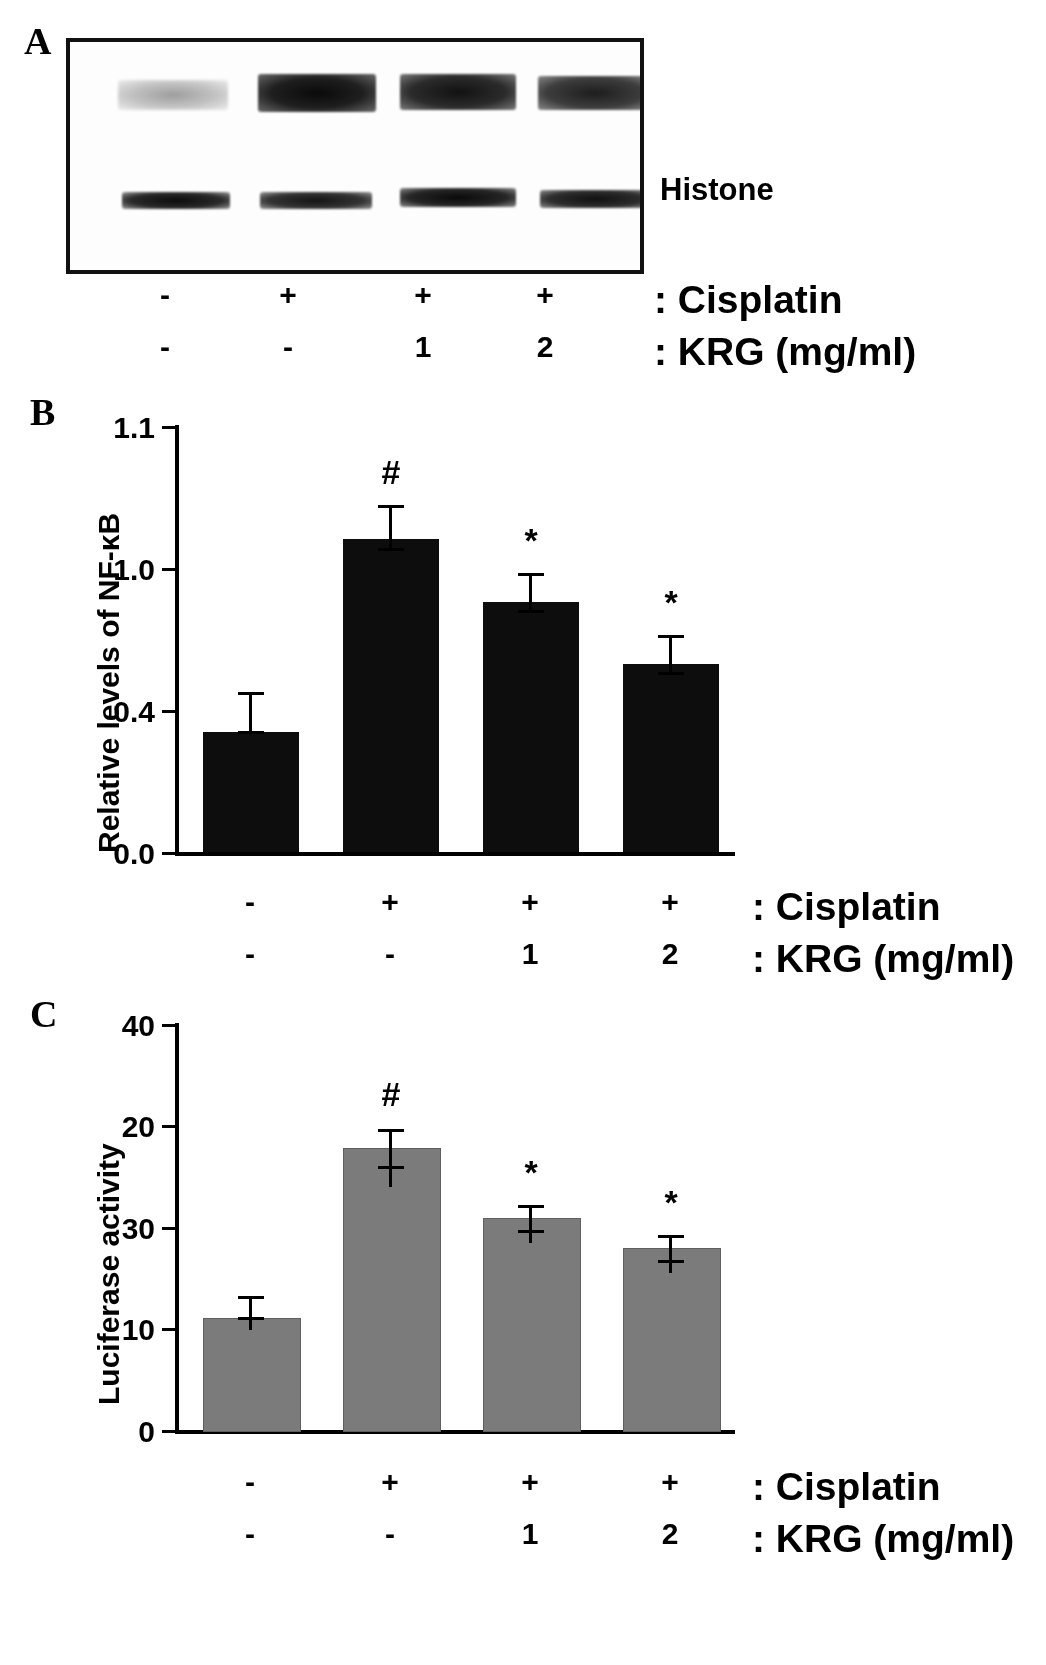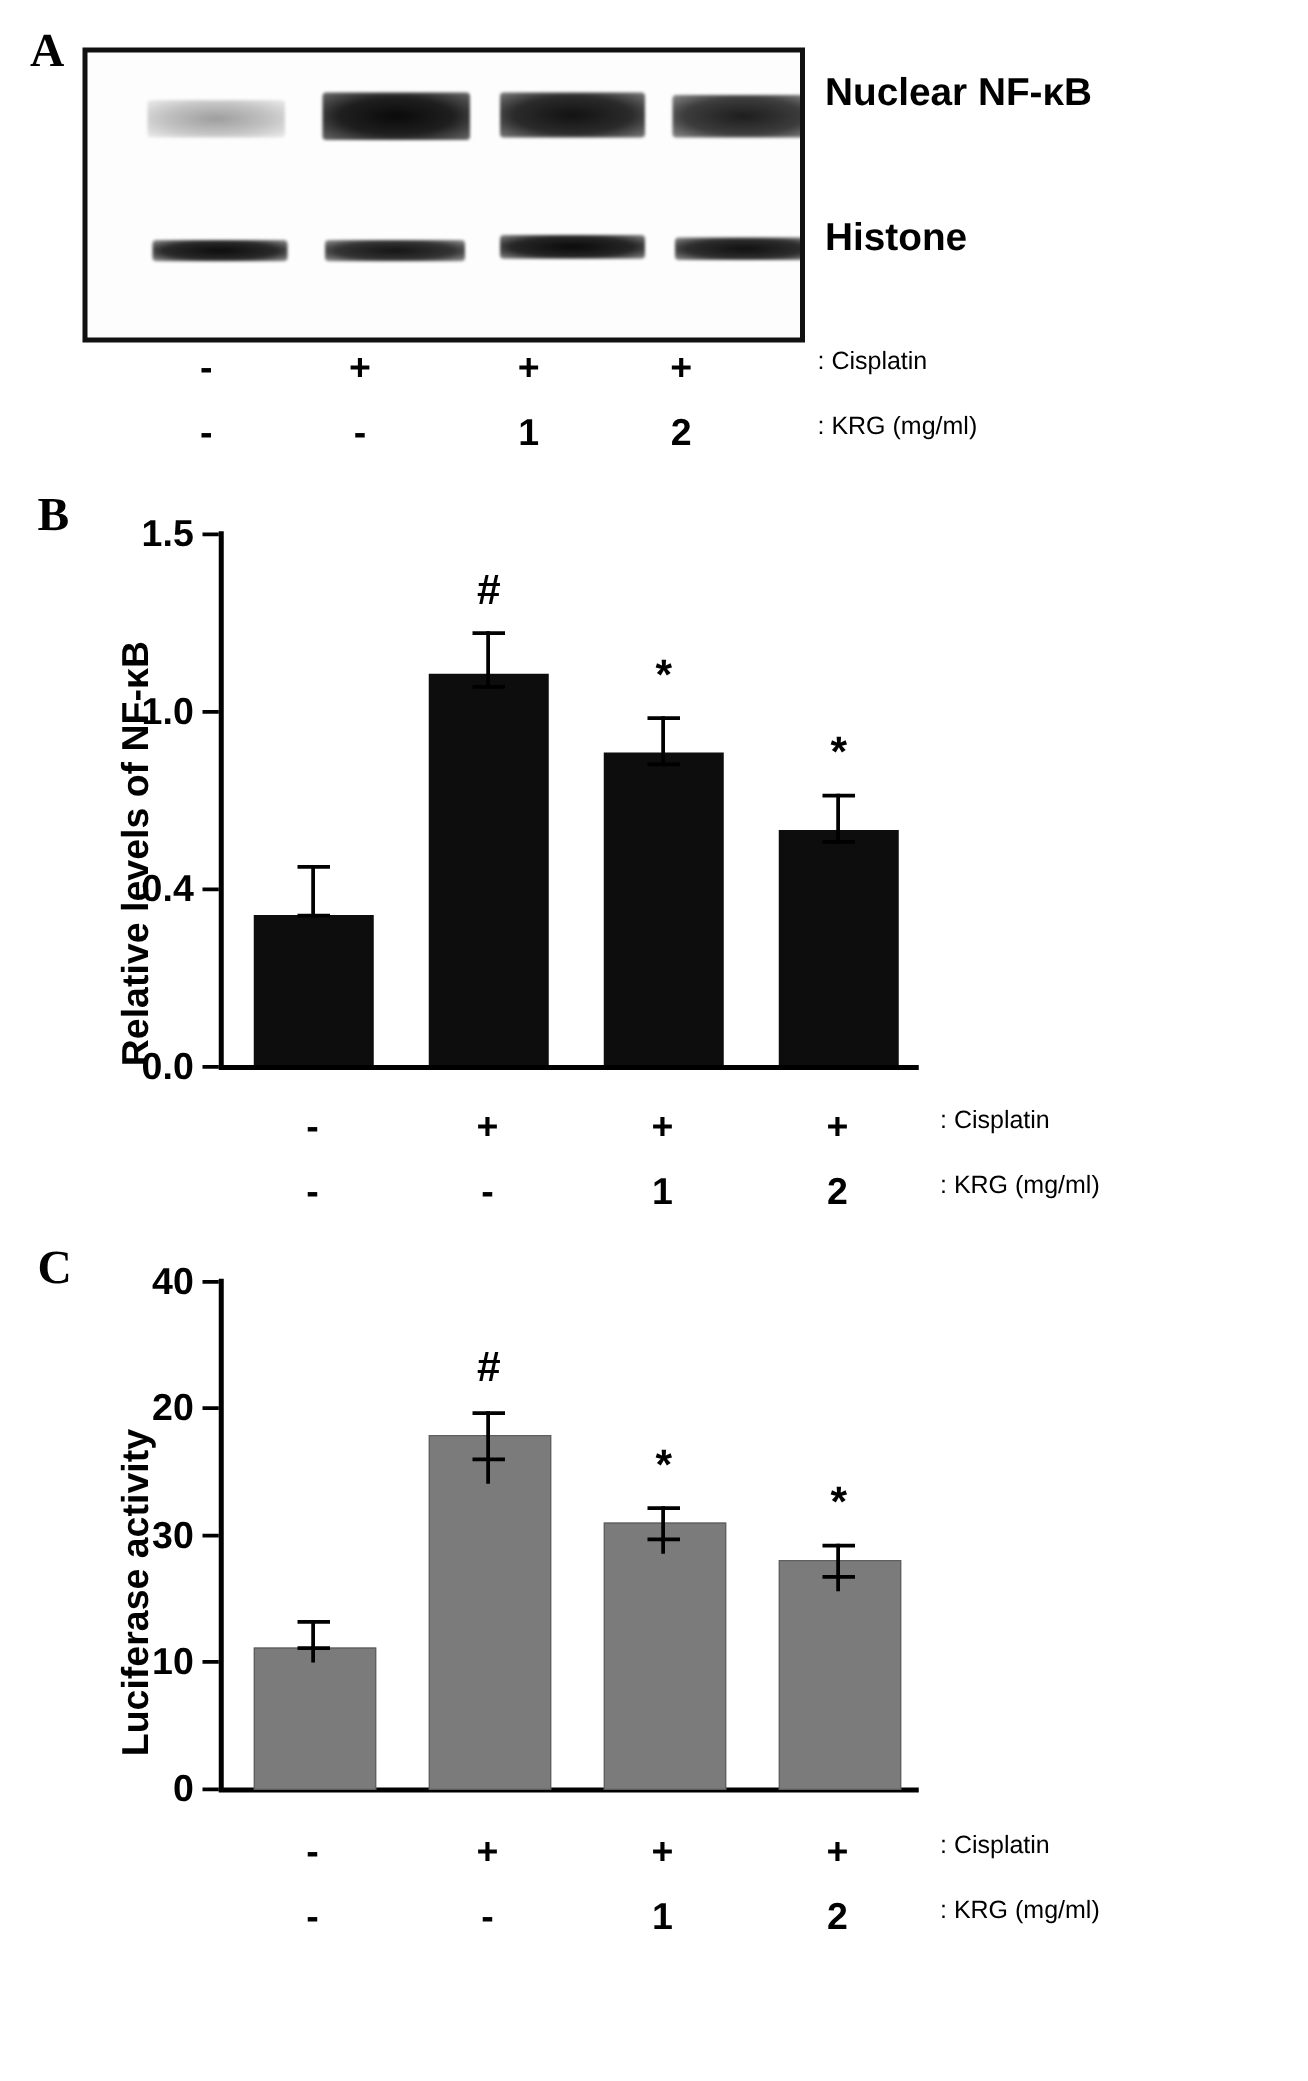--- a/index.html
+++ b/index.html
@@ -86,22 +86,22 @@
   .cond-val {
     position: absolute;
     font-weight: bold;
     font-size: 30px;
     text-align: center;
     transform: translateX(-50%);
     white-space: nowrap;
   }
   .cond-name {
     position: absolute;
-    font-weight: normal;
-    font-size: 20px;
+    font-weight: bold;
+    font-size: 39px;
     white-space: nowrap;
   }
 
   
   #a-cond-cisplatin { left: 0; top: 278px; width: 1046px; }
   #a-cond-krg       { left: 0; top: 330px; width: 1046px; }
   #a-cond-cisplatin .cond-name,
   #a-cond-krg .cond-name { left: 654px; top: 0; }
 
   
@@ -171,21 +171,20 @@
     <div class="blot-band nf1"></div>
     <div class="blot-band nf2"></div>
     <div class="blot-band nf3"></div>
     <div class="blot-band nf4"></div>
     <div class="blot-band hs1"></div>
     <div class="blot-band hs2"></div>
     <div class="blot-band hs3"></div>
     <div class="blot-band hs4"></div>
   </div>
 
-  <div class="blot-label" id="blot-label-nfkb">Nuclear NF-κB</div>
   <div class="blot-label" id="blot-label-histone">Histone</div>
 
   <div class="cond-row" id="a-cond-cisplatin">
     <span class="cond-val" style="left:165px;">-</span>
     <span class="cond-val" style="left:288px;">+</span>
     <span class="cond-val" style="left:423px;">+</span>
     <span class="cond-val" style="left:545px;">+</span>
     <span class="cond-name">: Cisplatin</span>
   </div>
 
@@ -208,21 +207,21 @@
     <div class="axis-line" id="b-yaxis" style="left:0; top:0; width:4px; height:430px;"></div>
     <div class="axis-line" id="b-xaxis" style="left:0; top:427px; width:560px; height:4px;"></div>
 
     <div class="tick" style="left:-13px; top:427px;"></div>
     <div class="ticklabel" style="left:-125px; top:429px; width:105px;">0.0</div>
     <div class="tick" style="left:-13px; top:285px;"></div>
     <div class="ticklabel" style="left:-125px; top:287px; width:105px;">0.4</div>
     <div class="tick" style="left:-13px; top:143px;"></div>
     <div class="ticklabel" style="left:-125px; top:145px; width:105px;">1.0</div>
     <div class="tick" style="left:-13px; top:1px;"></div>
-    <div class="ticklabel" style="left:-125px; top:3px; width:105px;">1.5</div>
+    <div class="ticklabel" style="left:-125px; top:3px; width:105px;">1.1</div>
 
     <div class="bar" style="left:28px;  top:307px; width:96px; height:120px;"></div>
     <div class="errbar" style="left:74px; top:267px; height:42px;"></div>
     <div class="errcap" style="left:63px; top:267px;"></div>
     <div class="errcap" style="left:63px; top:306px;"></div>
 
     <div class="bar" style="left:168px; top:114px; width:96px; height:313px;"></div>
     <div class="errbar" style="left:214px; top:80px; height:46px;"></div>
     <div class="errcap" style="left:203px; top:80px;"></div>
     <div class="errcap" style="left:203px; top:123px;"></div>

